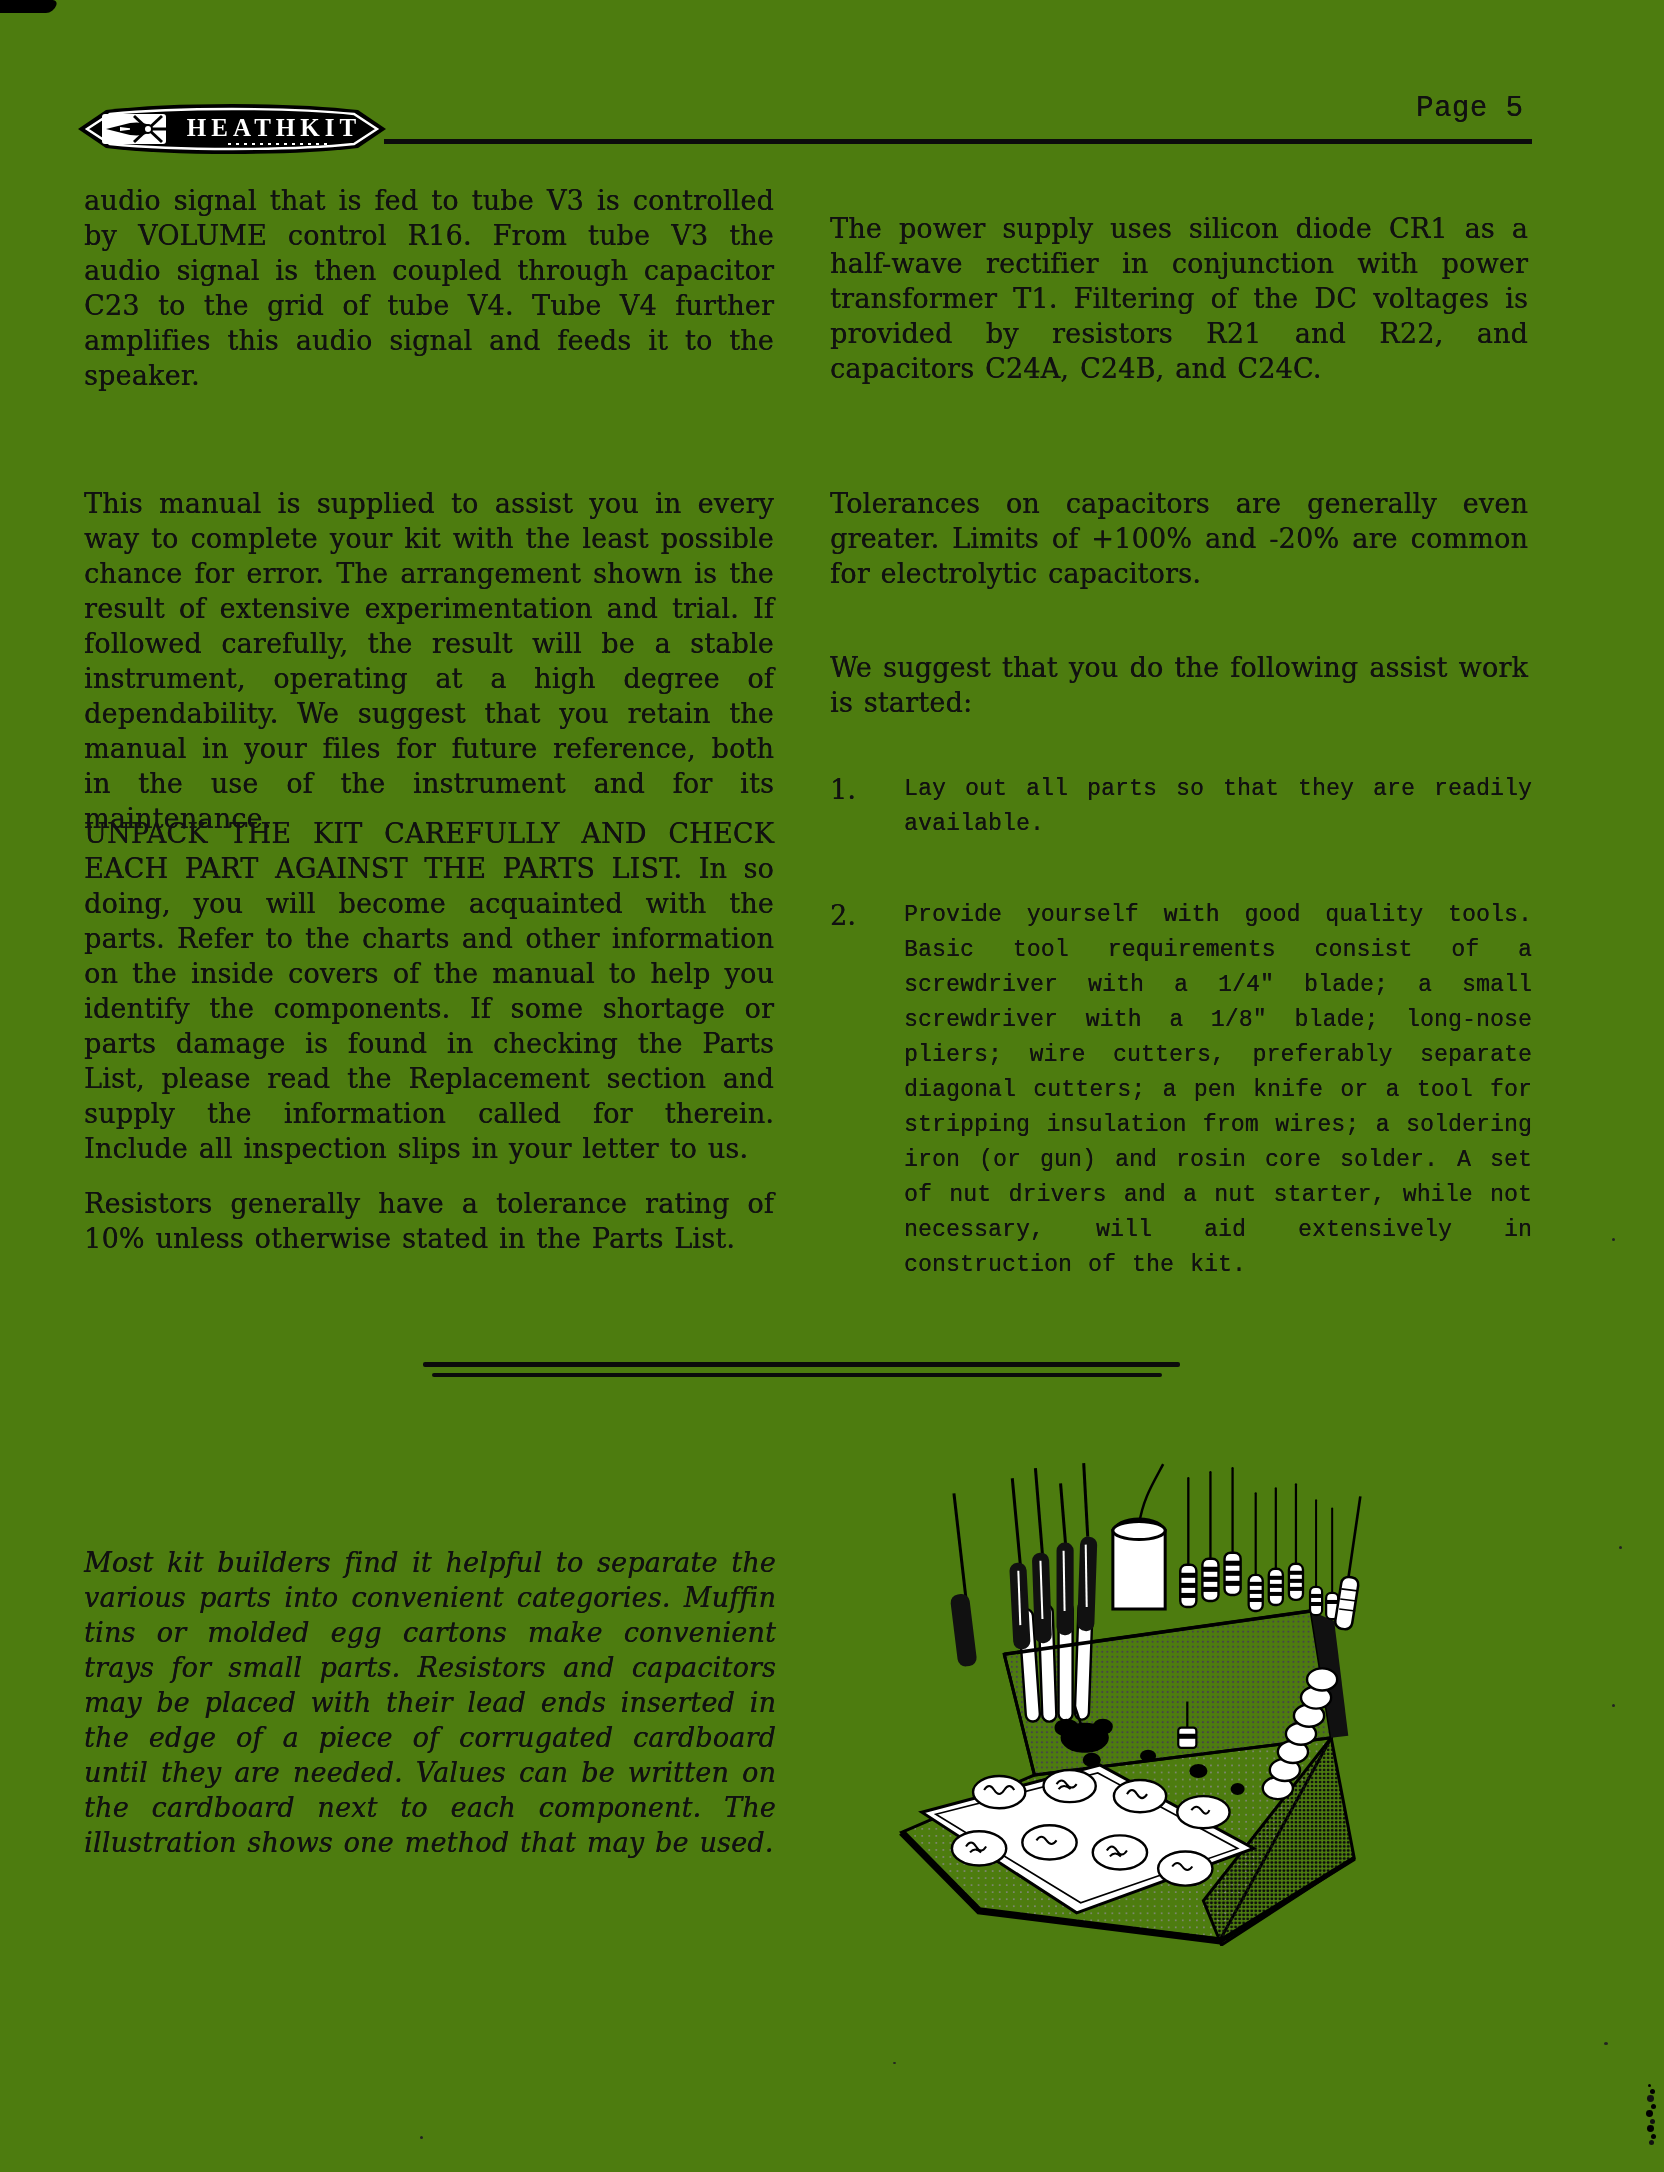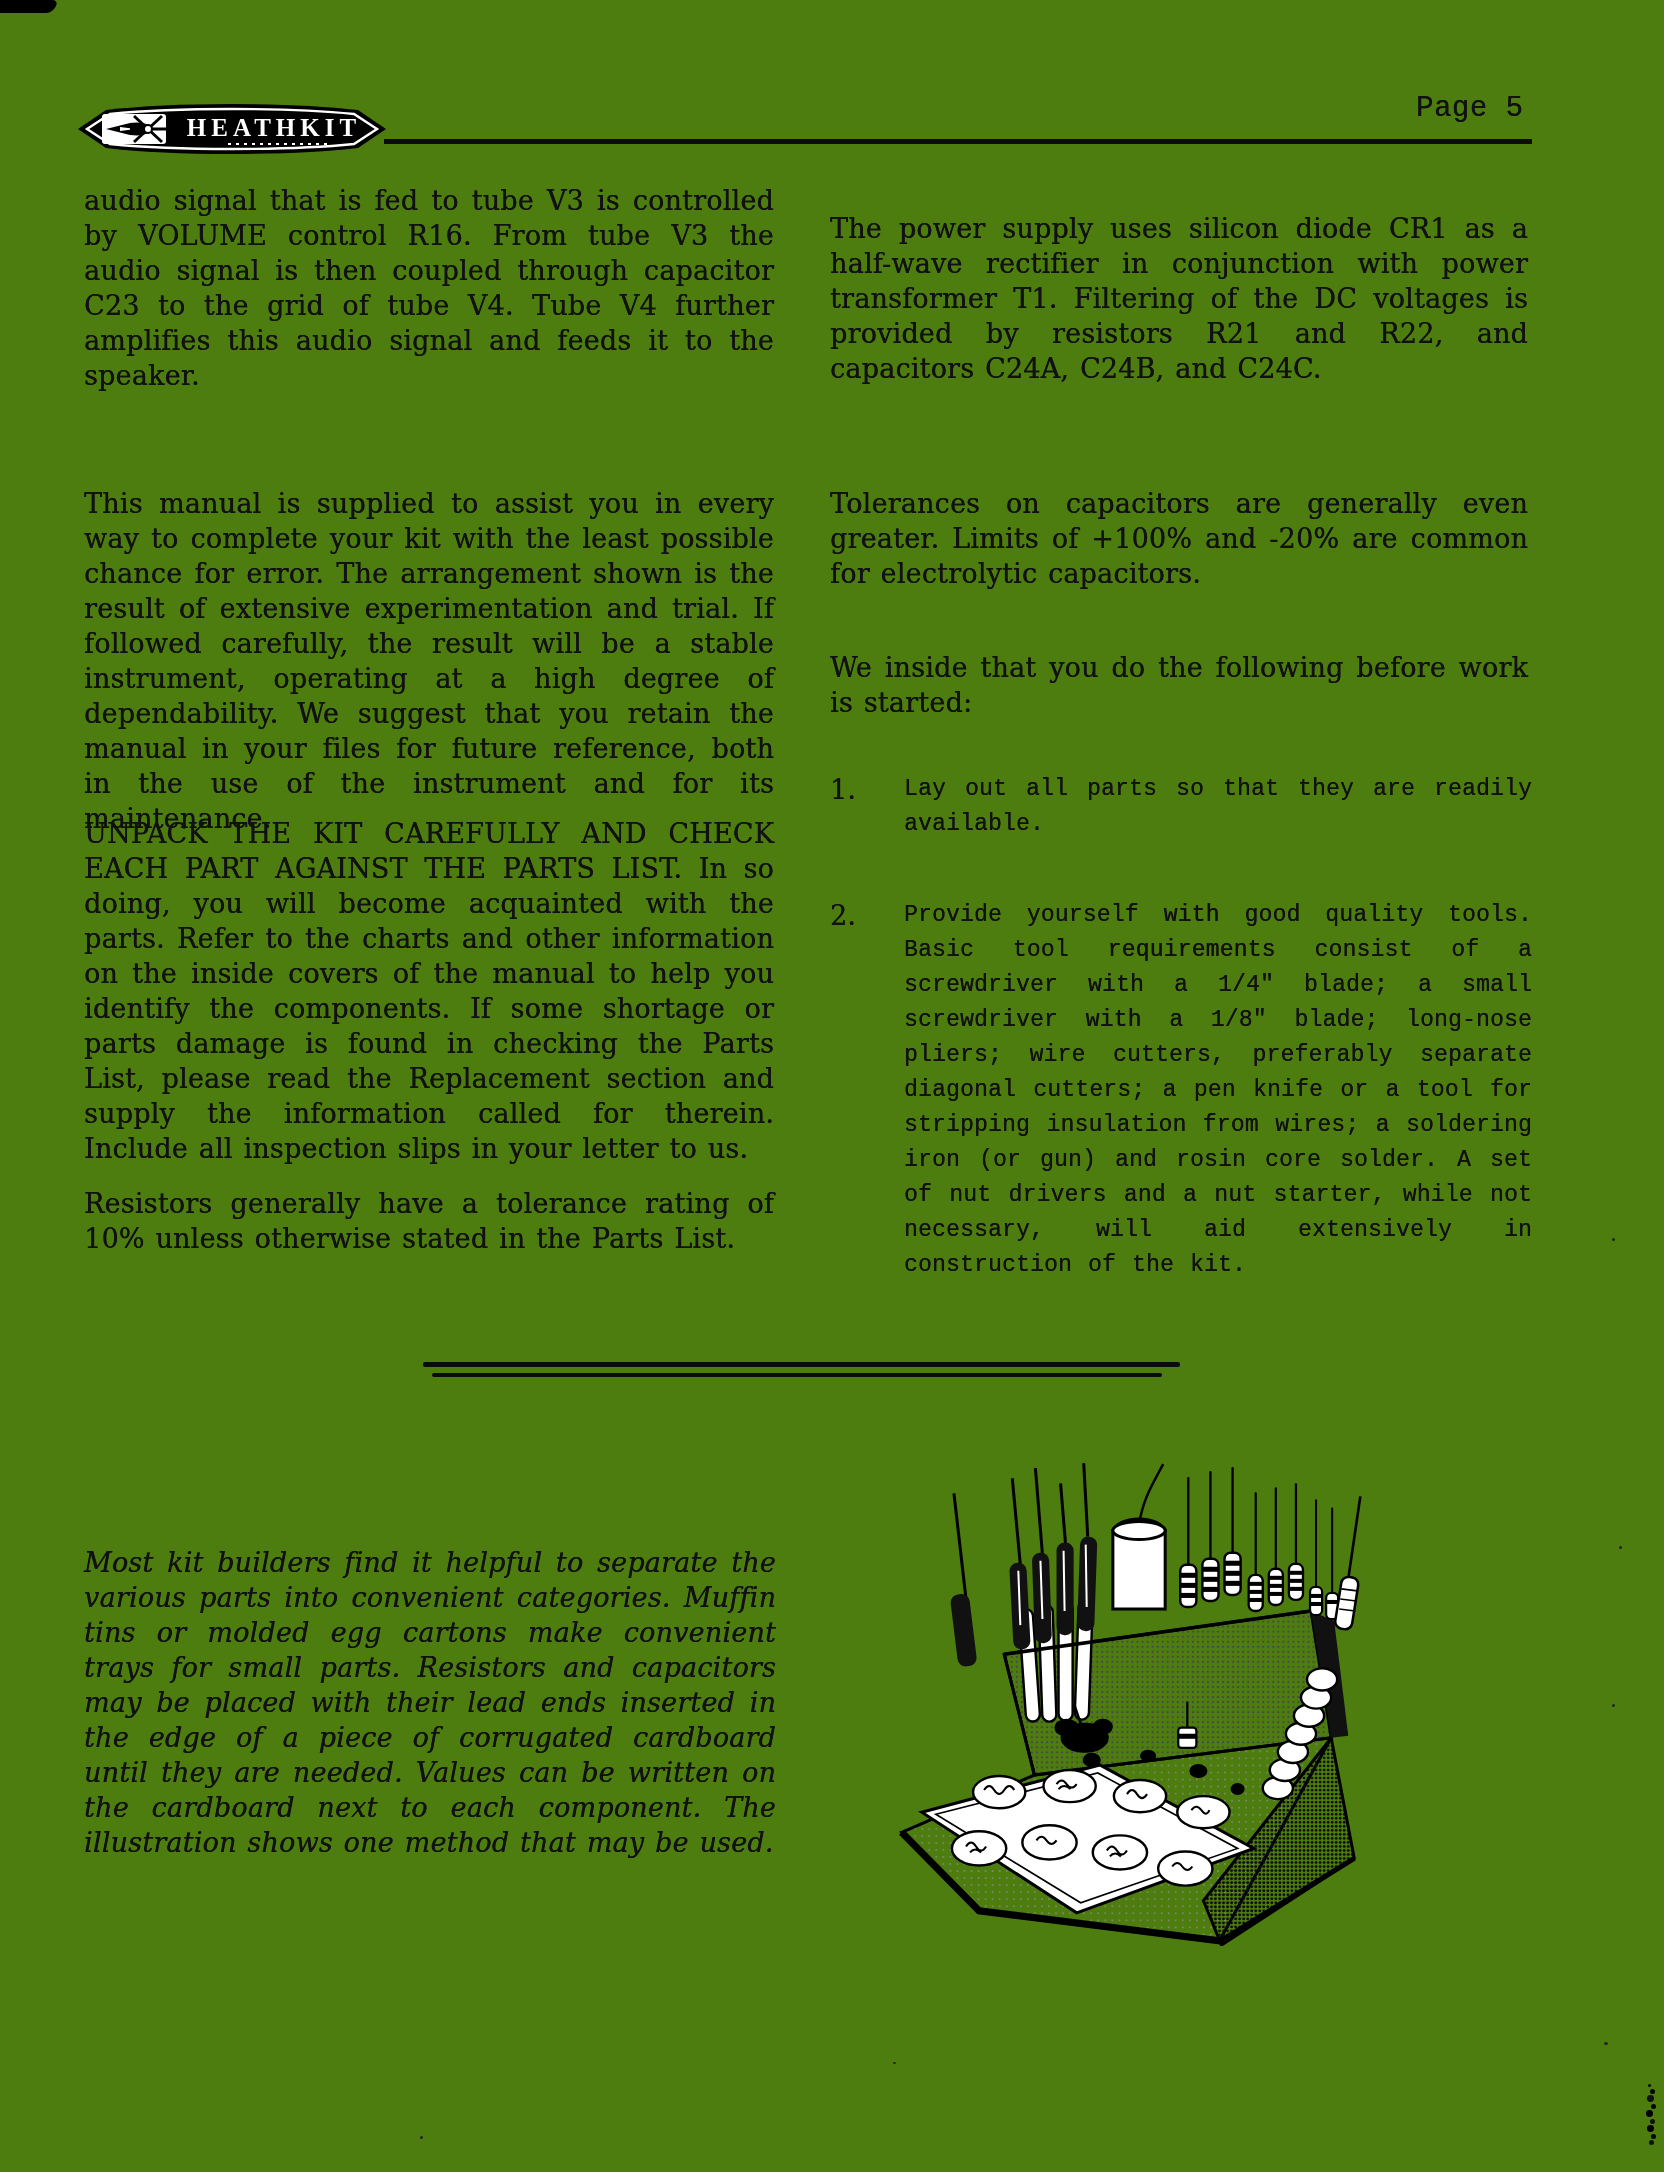--- a/index.html
+++ b/index.html
@@ -101,21 +101,21 @@
 
   <p class="col intro-left">audio signal that is fed to tube V3 is controlled by VOLUME control R16. From tube V3 the audio signal is then coupled through capacitor C23 to the grid of tube V4. Tube V4 further amplifies this audio signal and feeds it to the speaker.</p>
   <p class="col intro-right">The power supply uses silicon diode CR1 as a half-wave rectifier in conjunction with power transformer T1. Filtering of the DC voltages is provided by resistors R21 and R22, and capacitors C24A, C24B, and C24C.</p>
 
 
   <p class="col lp1">This manual is supplied to assist you in every way to complete your kit with the least possible chance for error. The arrangement shown is the result of extensive experimentation and trial. If followed carefully, the result will be a stable instrument, operating at a high degree of dependability. We suggest that you retain the manual in your files for future reference, both in the use of the instrument and for its maintenance.</p>
   <p class="col lp2">UNPACK THE KIT CAREFULLY AND CHECK EACH PART AGAINST THE PARTS LIST. In so doing, you will become acquainted with the parts. Refer to the charts and other information on the inside covers of the manual to help you identify the components. If some shortage or parts damage is found in checking the Parts List, please read the Replacement section and supply the information called for therein. Include all inspection slips in your letter to us.</p>
   <p class="col lp3">Resistors generally have a tolerance rating of 10% unless otherwise stated in the Parts List.</p>
 
   <p class="col rp1">Tolerances on capacitors are generally even greater. Limits of +100% and -20% are common for electrolytic capacitors.</p>
-  <p class="col rp2">We inside that you do the following before work is started:</p>
+  <p class="col rp2">We suggest that you do the following assist work is started:</p>
 
   <div class="step step1">
     <span class="num">1.</span>
     <span class="txt">Lay out all parts so that they are readily available.</span>
   </div>
   <div class="step step2">
     <span class="num">2.</span>
     <span class="txt">Provide yourself with good quality tools. Basic tool requirements consist of a screwdriver with a 1/4" blade; a small screwdriver with a 1/8" blade; long-nose pliers; wire cutters, preferably separate diagonal cutters; a pen knife or a tool for stripping insulation from wires; a soldering iron (or gun) and rosin core solder. A set of nut drivers and a nut starter, while not necessary, will aid extensively in construction of the kit.</span>
   </div>
 

